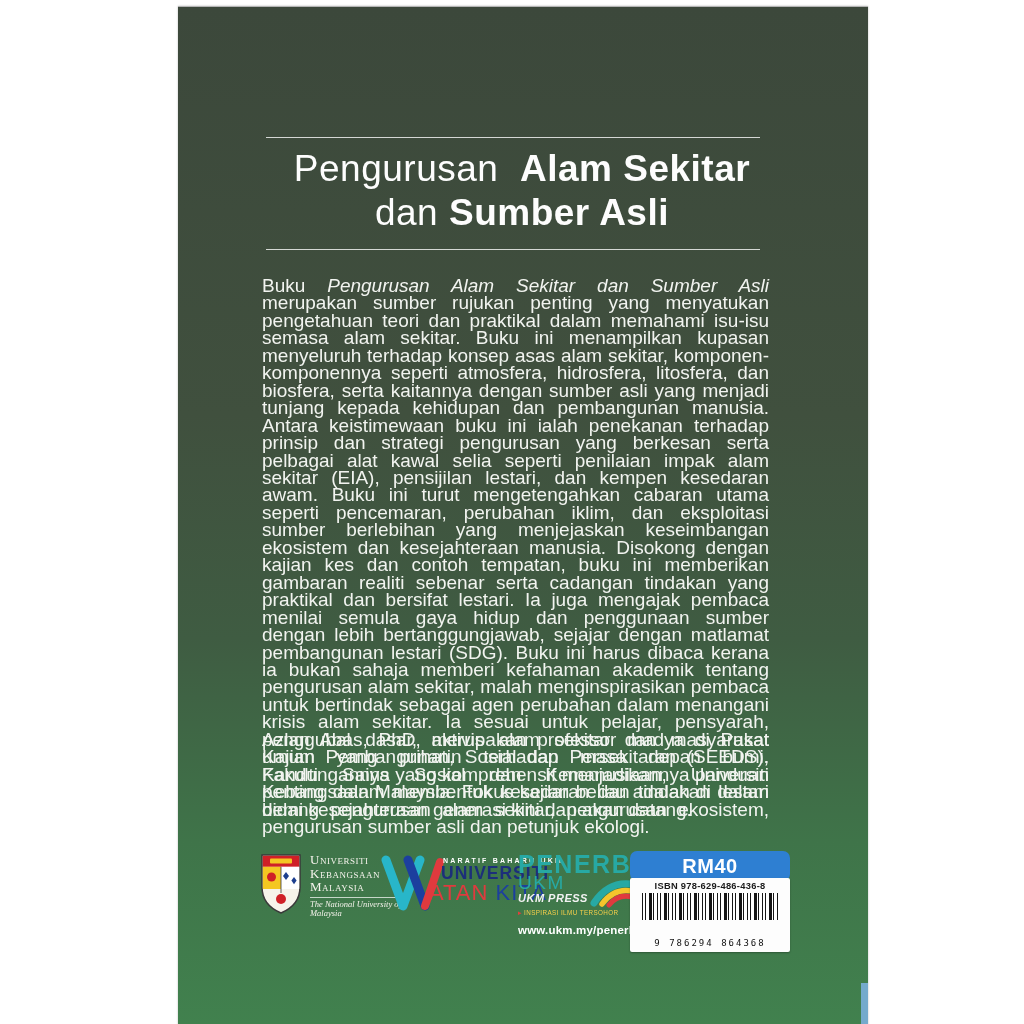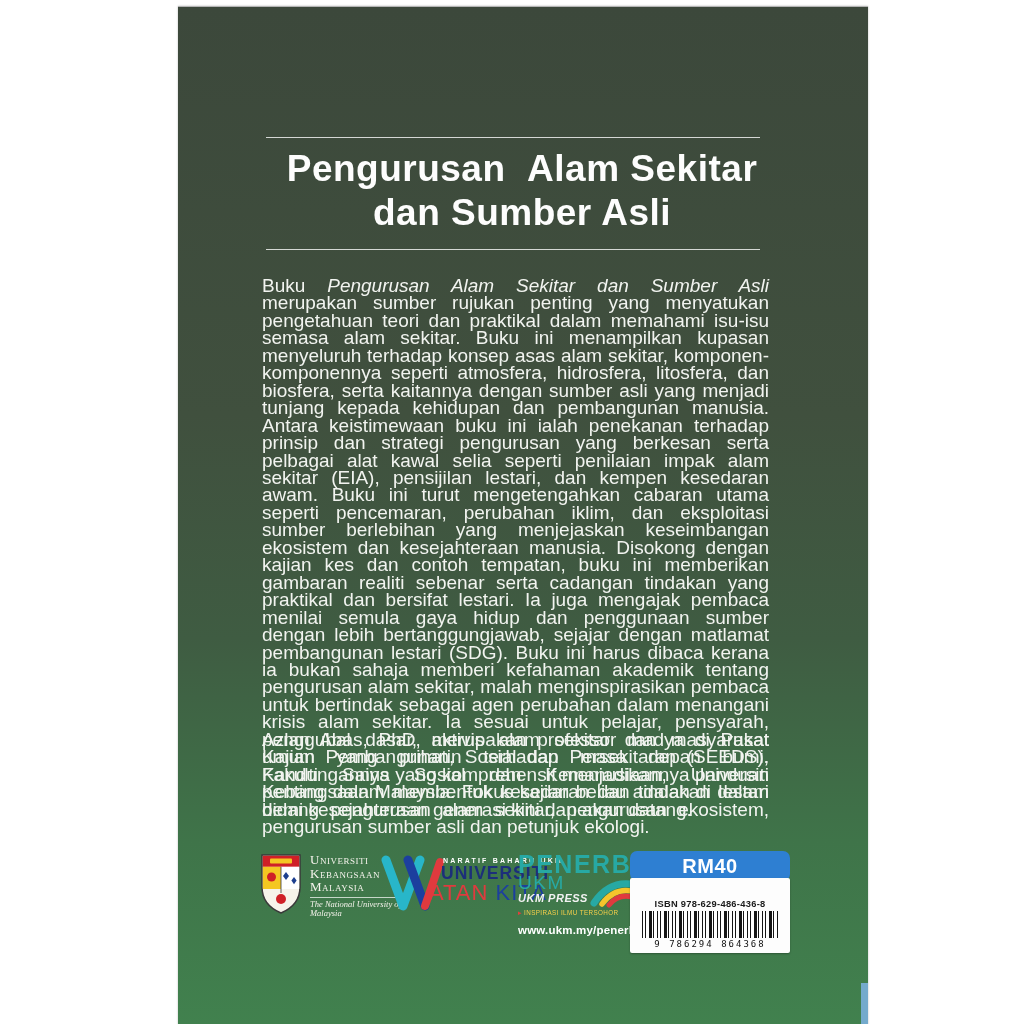--- a/index.html
+++ b/index.html
@@ -16,21 +16,21 @@
   .page-edge{
     position:absolute;right:0;bottom:0;width:7px;height:42px;background:#74aacc;
   }
   .rule{
     position:absolute;left:88px;width:494px;height:1px;background:rgba(255,255,255,.78);
   }
   .title{
     position:absolute;left:44px;top:140px;width:600px;text-align:center;color:#fdfdfd;
     font-size:37px;line-height:44px;letter-spacing:.5px;
   }
-  .title .light{font-weight:700;}
+  .title .light{font-weight:400;}
   .title .bold{font-weight:700;}
   .synopsis,.bio{
     position:absolute;left:84px;width:507px;color:#f2f4f0;
     font-size:19px;line-height:17.45px;text-align:justify;text-justify:inter-word;
   }
   .synopsis{top:251px;}
   .synopsis i{font-style:italic;}
   .bio{top:705px;}
 
   
@@ -58,35 +58,35 @@
   .pen-tagline{font-size:6.3px;letter-spacing:.4px;color:#f7d04a;white-space:nowrap;line-height:8px;}
   .pen-tagline .arrow{color:#e0403c;font-size:7px;}
   .pen-url{color:#ffffff;font-weight:700;font-size:11.5px;margin-top:7px;letter-spacing:.2px;}
 
   .price-group{position:absolute;left:452px;top:2px;width:160px;}
   .price-banner{
     height:30px;border-radius:7px;display:flex;align-items:center;justify-content:center;
     color:#fff;font-weight:700;font-size:20px;letter-spacing:.5px;
   }
   .isbn-label{
-    margin-top:-3px;background:#fdfdfd;border-radius:2px;padding:21px 4px 4px 4px;
+    margin-top:-3px;background:#fdfdfd;border-radius:2px;padding:3px 4px 4px 4px;
     box-shadow:0 1px 2px rgba(0,0,0,.3);
   }
   .isbn-text{color:#1a1a1a;font-size:9.3px;text-align:center;letter-spacing:.3px;font-weight:700;}
   .barcode{
     height:27px;margin:2px 8px 0 8px;
     background:repeating-linear-gradient(90deg,
       #151515 0 1.5px,#fff 1.5px 3px,
       #151515 3px 4px,#fff 4px 7.5px,
       #151515 7.5px 10px,#fff 10px 11px,
       #151515 11px 12px,#fff 12px 15px);
   }
   .barcode-digits{
     color:#111;font-family:"DejaVu Sans Mono",monospace;font-size:9px;
-    text-align:center;letter-spacing:2px;margin-top:1px;white-space:nowrap;
+    text-align:center;letter-spacing:2px;margin-top:18px;white-space:nowrap;
   }
 </style>
 </head>
 <body>
 
 <div class="book">
 
   <div class="rule" style="top:130px"></div>
 
   <div class="title">

